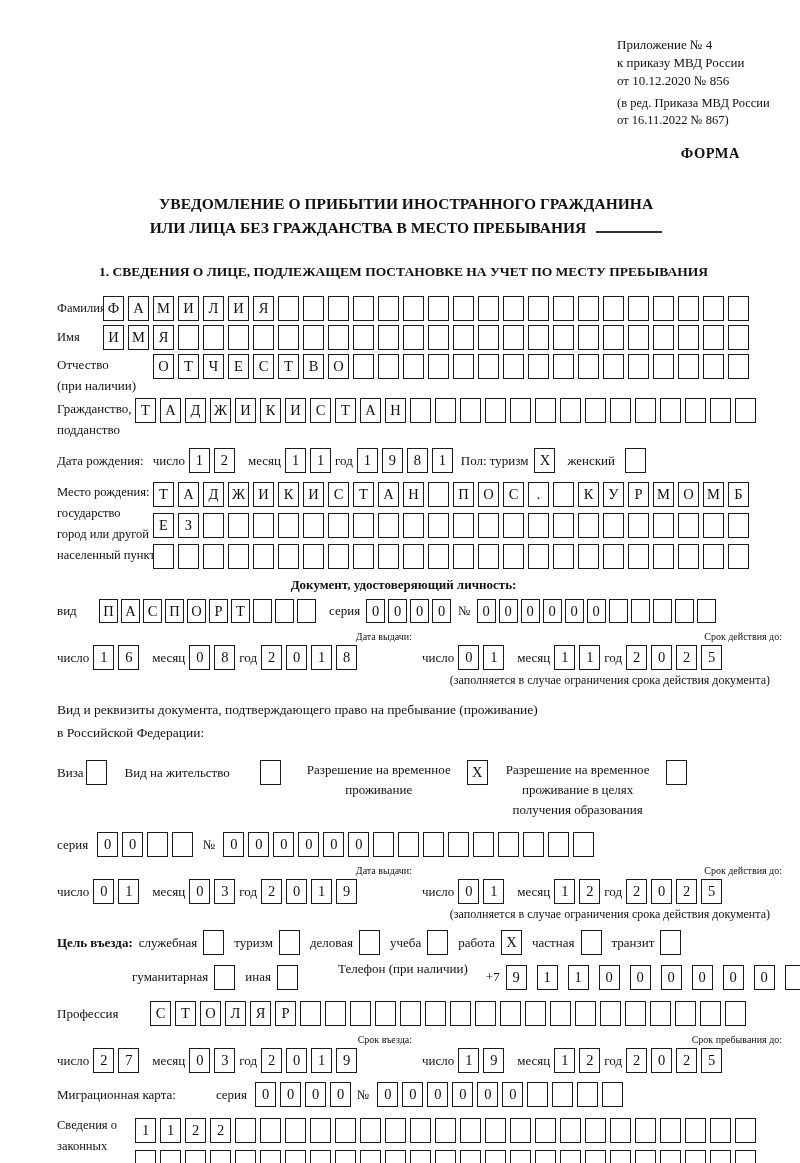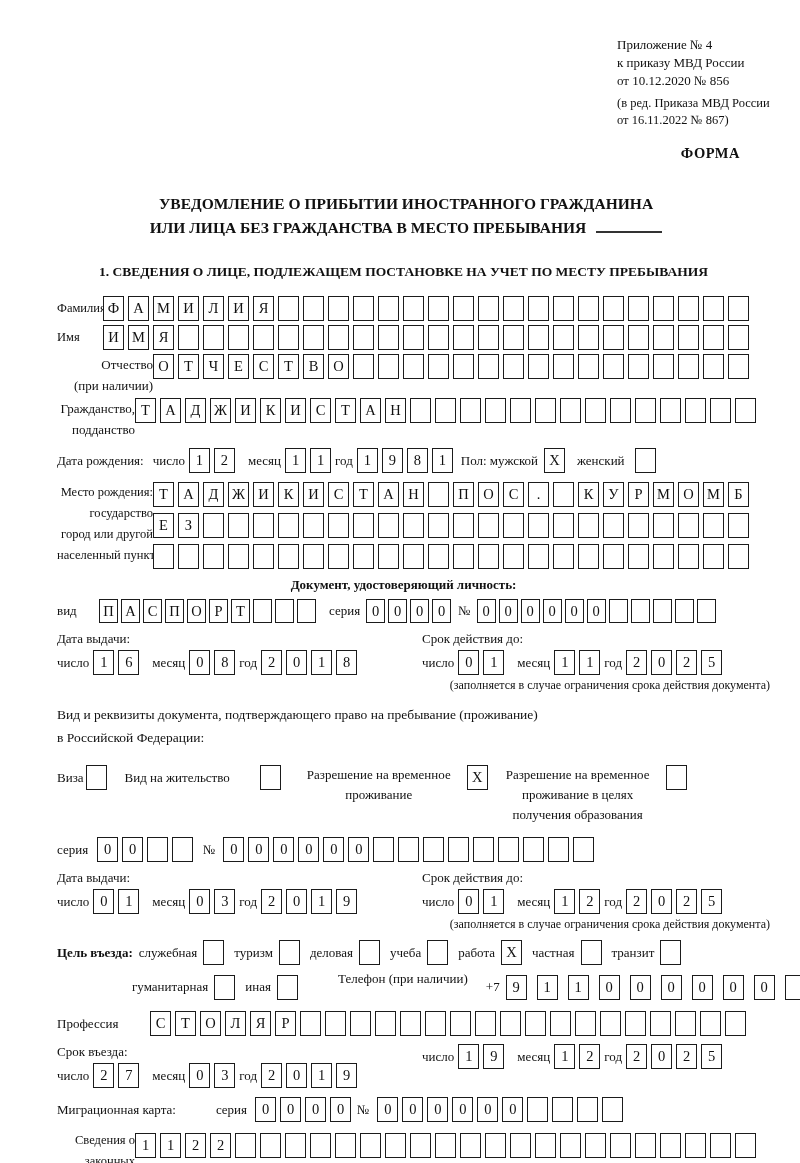--- a/index.html
+++ b/index.html
@@ -30,30 +30,30 @@
   .cell {
     width: 21px; height: 25px; flex: none;
     border: 1.5px solid #1b1b1b;
     margin-right: 4px;
     display: flex; align-items: center; justify-content: center;
     font-family: "Liberation Serif", serif; font-size: 14.5px; color:#111;
     background:#fff;
   }
   .tight .cell, .cell.tight { width: 19px; margin-right: 3px; height: 24px; }
   .lblcol { flex: none; }
-  .lblcol .lbl, .lblcol .lbl-sm { line-height: 21px; text-align: right; }
+  .lblcol .lbl, .lblcol .lbl-sm { line-height: 21px; }
   .w46 { width: 46px; flex:none; }
   .w96 { width: 96px; flex:none; }
   .w78 { width: 78px; flex:none; }
   .mb5 { margin-bottom: 6px; }
   .doc-heading { text-align:center; font-weight:bold; font-size:13px; margin: 8px 0 6px -25px; }
   .dates-block { display:flex; margin-top: 8px; }
   .dcol { width: 355px; flex:none; }
   .dcol.right { margin-left: 10px; width: 360px; }
-  .dhead { text-align:left; font-size:13px; margin-bottom: 3px; }
+  .dhead { text-align:right; font-size:10px; margin-bottom: 3px; }
   .dl { margin-right: 4px; }
   .dgap { margin-left: 9px; margin-right: 4px; }
   .note { font-size: 12px; margin-top: 3px; }
   .note.right { text-align: right; padding-right: 5px; }
   .intro { font-size: 13.5px; line-height: 23px; margin-top: 10px; }
   .r-permits { margin-top: 6px; }
   .opt { display:flex; align-items:flex-start; }
   .opt .lbl { margin-right: 8px; line-height: 25px; }
   .optlines { text-align:center; margin-right: 8px; }
   .optlines .lbl { display:block; line-height: 20px; }
@@ -230,21 +230,21 @@
         <div class="cell">1</div>
         <div class="cell">1</div>
       </div>
     <span class="lbl dl">год</span>
     <div class="cells">
         <div class="cell">1</div>
         <div class="cell">9</div>
         <div class="cell">8</div>
         <div class="cell">1</div>
       </div>
-    <span class="lbl" style="margin-left:4px;margin-right:6px;">Пол: мужской</span>
+    <span class="lbl" style="margin-left:4px;margin-right:6px;">Пол: туризм</span>
     <div class="cell cbx">X</div>
     <span class="lbl" style="margin-left:8px;margin-right:10px;">женский</span>
     <div class="cell cbx"></div>
   </div>
 
   <div class="frow top" style="margin-top:9px;">
     <div class="lblcol w96">
       <div class="lbl-sm">Место рождения:</div>
       <div class="lbl-sm">государство</div>
       <div class="lbl-sm">город или другой</div>
@@ -616,20 +616,21 @@
         <span class="lbl dl">год</span>
         <div class="cells">
             <div class="cell">2</div>
             <div class="cell">0</div>
             <div class="cell">1</div>
             <div class="cell">9</div>
           </div>
       </div>
     </div>
     <div class="dcol right">
+      <div class="dhead">Срок пребывания до:</div>
       <div class="frow">
         <span class="lbl dl">число</span>
         <div class="cells">
             <div class="cell">1</div>
             <div class="cell">9</div>
           </div>
         <span class="lbl dgap">месяц</span>
         <div class="cells">
             <div class="cell">1</div>
             <div class="cell">2</div>

